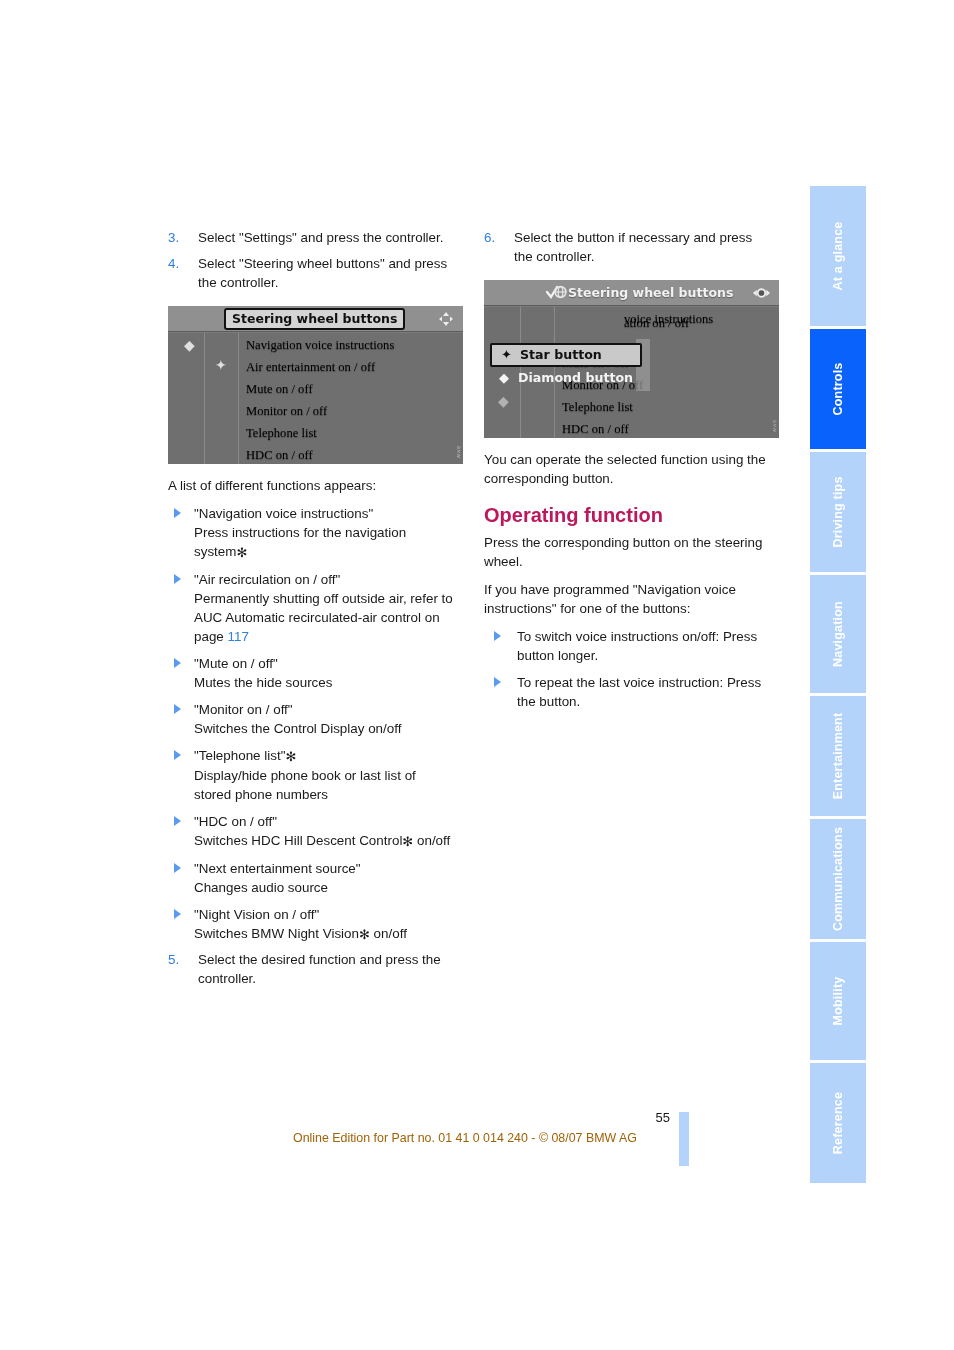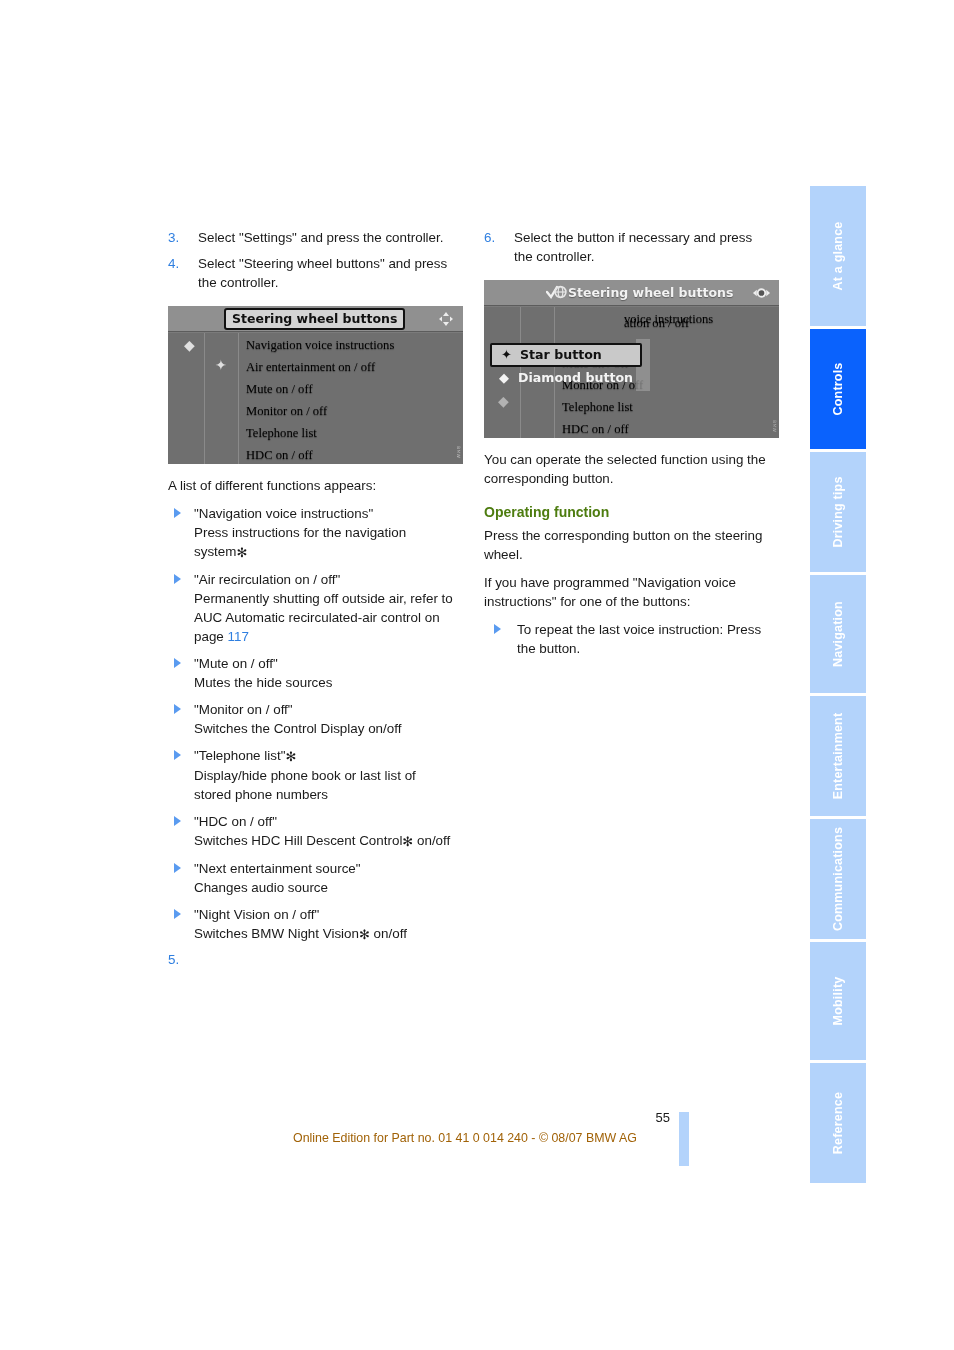--- a/index.html
+++ b/index.html
@@ -85,23 +85,23 @@
     border-top: 5px solid transparent;
     border-bottom: 5px solid transparent;
   }
   .titem.wide { padding-left: 33px; }
   .titem.wide .tri { left: 10px; }
 
   .star { font-size: 13px; vertical-align: -1px; }
   .ref  { color: #2f7fe0; }
 
   h2.section {
-    font-size: 14px;
+    font-size: 20px;
     font-weight: bold;
-    color: #4d7c0f;
+    color: #be185d;
     margin: 16px 0 6px 0;
   }
 
   
   .shot {
     position: relative;
     width: 295px; height: 158px;
     background: linear-gradient(180deg,#8e8e8e 0%,#8e8e8e 26px,#7b7b7b 26px,#6f6f6f 100%);
     overflow: hidden;
     font-family: "DejaVu Sans", sans-serif;
@@ -327,20 +327,21 @@
       <div class="titem" style="margin-bottom:6px">
         <span class="tri"></span>
         <span>"Night Vision on / off"</span><br>
         <span>Switches BMW Night Vision</span><span class="star">✻</span><span> on/off</span>
       </div>
 
     </div>
 
     <div class="step">
       <span class="num">5.</span>
+      <span>Select the desired function and press the controller.</span>
     </div>
 
   </div>
 
   <div class="col col-right">
 
     <div class="step" style="margin-bottom:14px">
       <span class="num">6.</span>
       <span>Select the button if necessary and press the controller.</span>
     </div>
@@ -395,20 +396,24 @@
     <div class="para">You can operate the selected function using the corresponding button.</div>
 
     <h2 class="section">Operating function</h2>
 
     <div class="para">Press the corresponding button on the steering wheel.</div>
     <div class="para">If you have programmed "Navigation voice instructions" for one of the buttons:</div>
 
     <div class="tlist">
       <div class="titem wide">
         <span class="tri"></span>
+        <span>To switch voice instructions on/off: Press button longer.</span>
+      </div>
+      <div class="titem wide">
+        <span class="tri"></span>
         <span>To repeat the last voice instruction: Press the button.</span>
       </div>
     </div>
 
   </div>
 
   <div class="pagenum">55</div>
   <div class="footer">Online Edition for Part no. 01 41 0 014 240 - © 08/07 BMW AG</div>
   <div class="footbar"></div>
 

